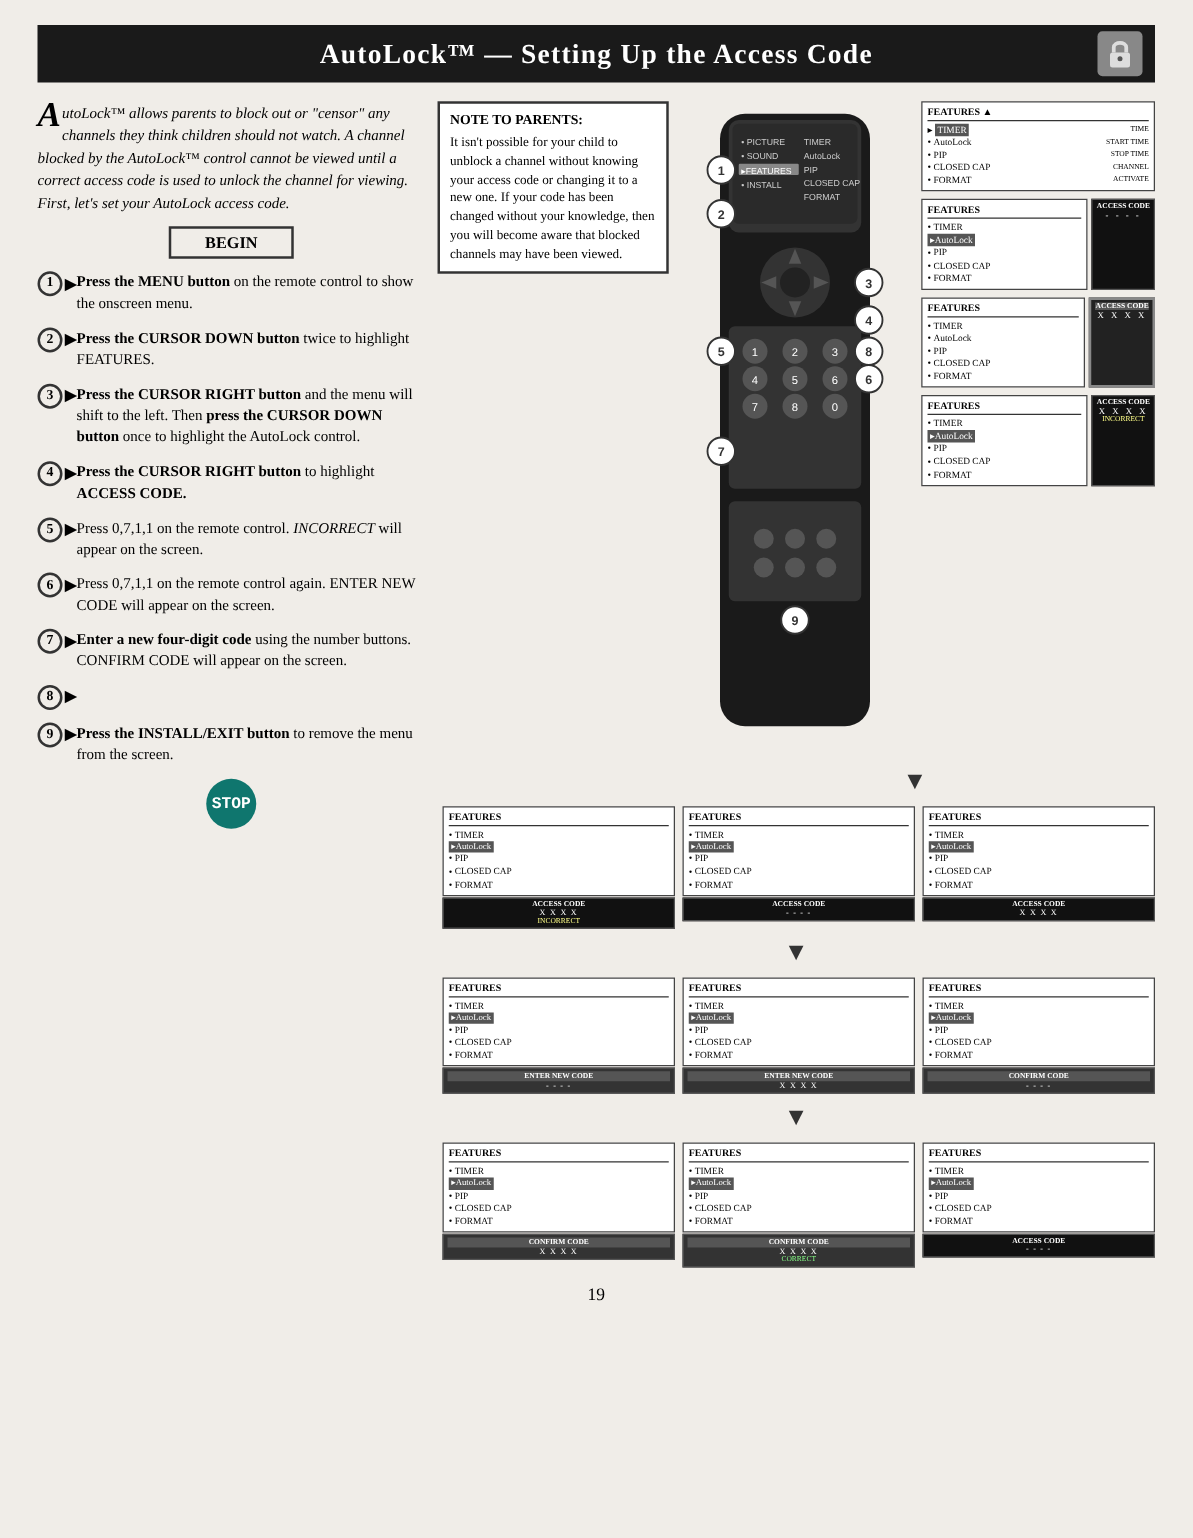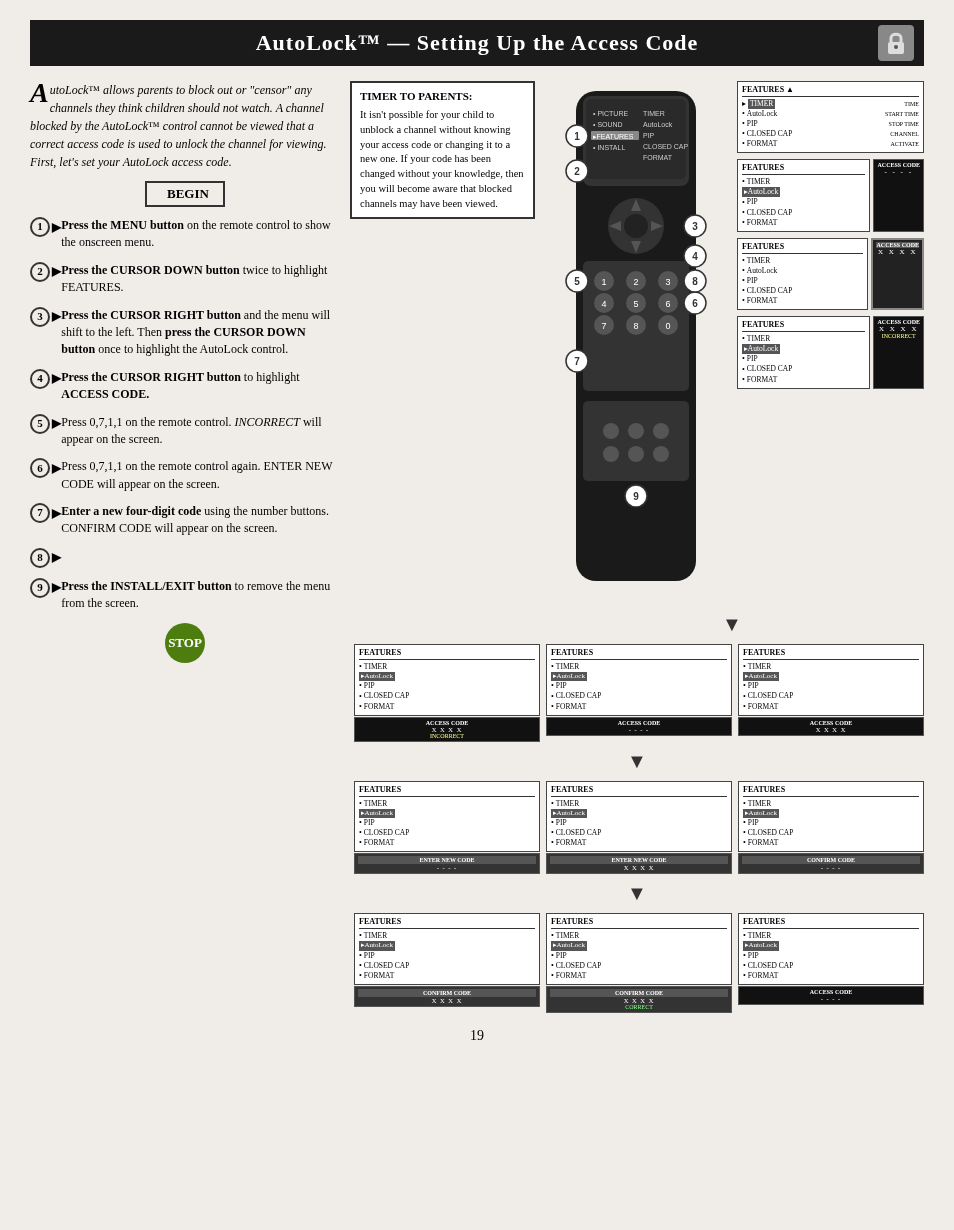--- a/index.html
+++ b/index.html
@@ -73,21 +73,21 @@
     }
     .begin-box {
       border: 2px solid #333;
       text-align: center;
       padding: 3px 20px;
       display: inline-block;
       font-size: 13px;
       font-weight: bold;
       margin: 5px auto 10px;
       display: block;
-      width: 80px;
+      width: 100px;
       margin-left: auto;
       margin-right: auto;
     }
     .step {
       display: flex;
       align-items: flex-start;
       margin-bottom: 10px;
       font-size: 12px;
       line-height: 1.4;
     }
@@ -123,28 +123,29 @@
     }
     .step-text em {
       font-style: italic;
     }
     .stop-box {
       text-align: center;
       margin: 8px 0;
     }
     .stop-circle {
       display: inline-block;
-      background: #4d7c0f;
+      background: #0f766e;
       color: white;
       border-radius: 50%;
       width: 40px;
       height: 40px;
       line-height: 40px;
       font-size: 13px;
       font-weight: bold;
+      font-family: Liberation Mono, monospace;
     }
     .footer-note {
       font-size: 11px;
       line-height: 1.4;
       margin-top: 10px;
       border-top: 1px solid #999;
       padding-top: 6px;
     }
     
     .right-column {
@@ -206,21 +207,21 @@
       </svg>
     </div>
   </div>
 
   <div class="main-content">
 
     <div class="left-column">
 
       <div class="intro-text">
         <span class="drop-cap">A</span>
-        <span>utoLock™ allows parents to block out or "censor" any channels they think children should not watch. A channel blocked by the AutoLock™ control cannot be viewed that a correct access code is used to unlock the channel for viewing. First, let's set your AutoLock access code.</span>
+        <span>utoLock™ allows parents to block out or "censor" any channels they think children should not watch. A channel blocked by the AutoLock™ control cannot be viewed until a correct access code is used to unlock the channel for viewing. First, let's set your AutoLock access code.</span>
       </div>
 
       <div class="begin-box">BEGIN</div>
 
       <div class="step">
         <div class="step-num">
           <div class="circle">1</div>
           <span class="arrow-right">▶</span>
         </div>
         <div class="step-text">
@@ -310,21 +311,21 @@
       </div>
 
     </div>
 
     <div class="right-column">
 
       <div style="display:flex; gap:6px; position:relative;">
 
         <div style="width:185px; flex-shrink:0;">
           <div style="border:2px solid #333; background:white; padding:6px 8px; font-size:10.5px; line-height:1.4;">
-            <div style="font-weight:bold; font-size:11px; margin-bottom:4px;">TIMER TO PARENTS:</div>
+            <div style="font-weight:bold; font-size:11px; margin-bottom:4px;">NOTE TO PARENTS:</div>
             <div>It isn't possible for your child to unblock a channel without knowing your access code or changing it to a new one. If your code has been changed without your knowledge, then you will become aware that blocked channels may have been viewed.</div>
           </div>
         </div>
 
         <div style="width:190px; flex-shrink:0; position:relative;">
           <svg width="190" height="520" viewBox="0 0 190 520">
 
             <rect x="35" y="10" width="120" height="490" rx="20" fill="#1a1a1a"></rect>
 
             <rect x="42" y="15" width="106" height="90" rx="8" fill="#333"></rect>

